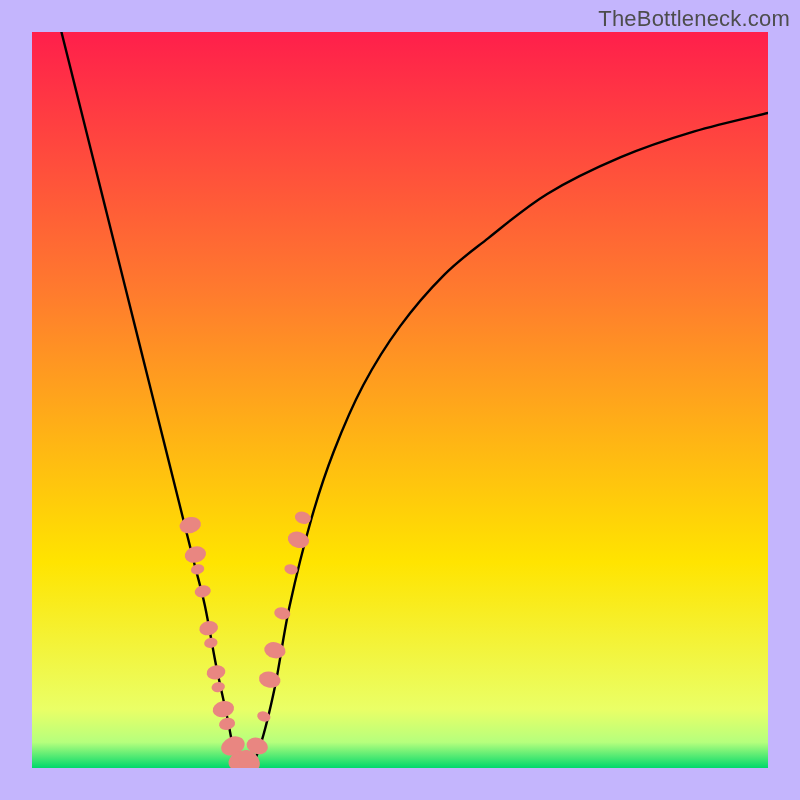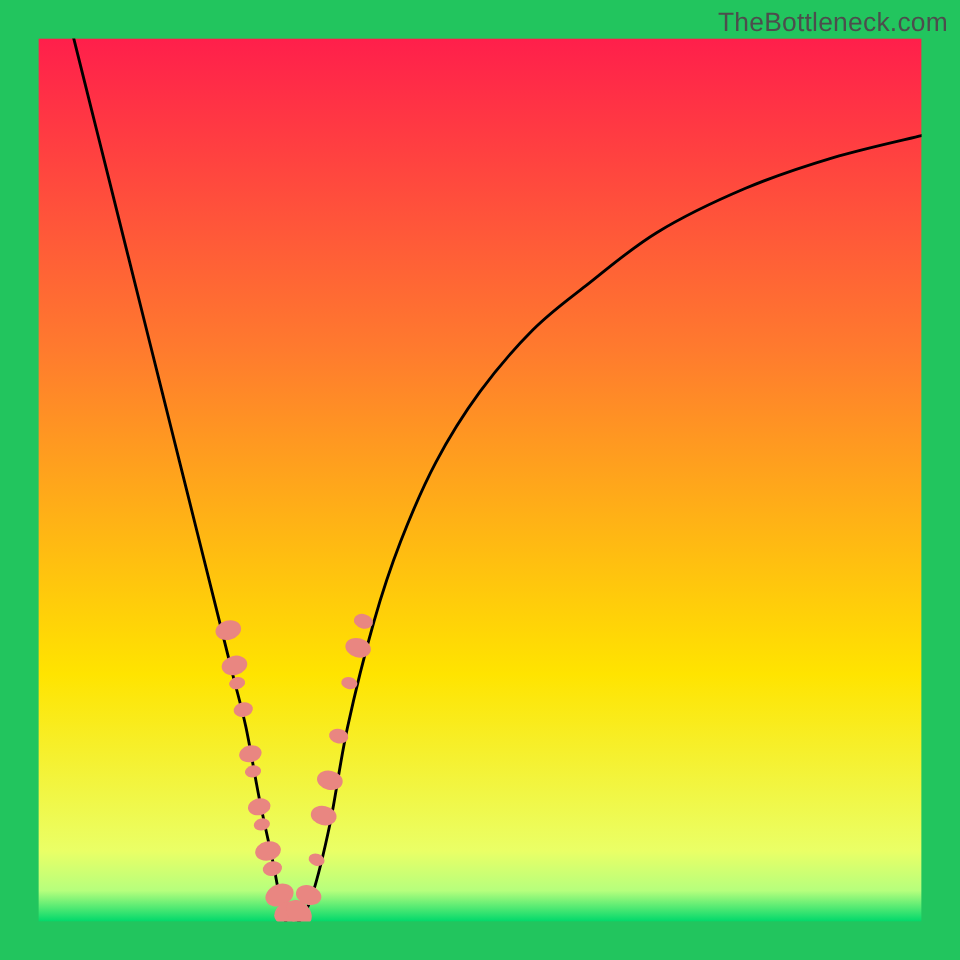--- a/index.html
+++ b/index.html
@@ -10,21 +10,21 @@
     overflow: hidden;
     background: #000;
     font-family: Arial, Helvetica, sans-serif;
   }
   .frame {
     position: absolute;
     left: 0;
     top: 0;
     width: 800px;
     height: 800px;
-    background: #22c55e;
+    background: #c4b5fd;
   }
   .plot-area {
     position: absolute;
     left: 32px;
     top: 32px;
     width: 736px;
     height: 736px;
   }
   .watermark {
     position: absolute;

